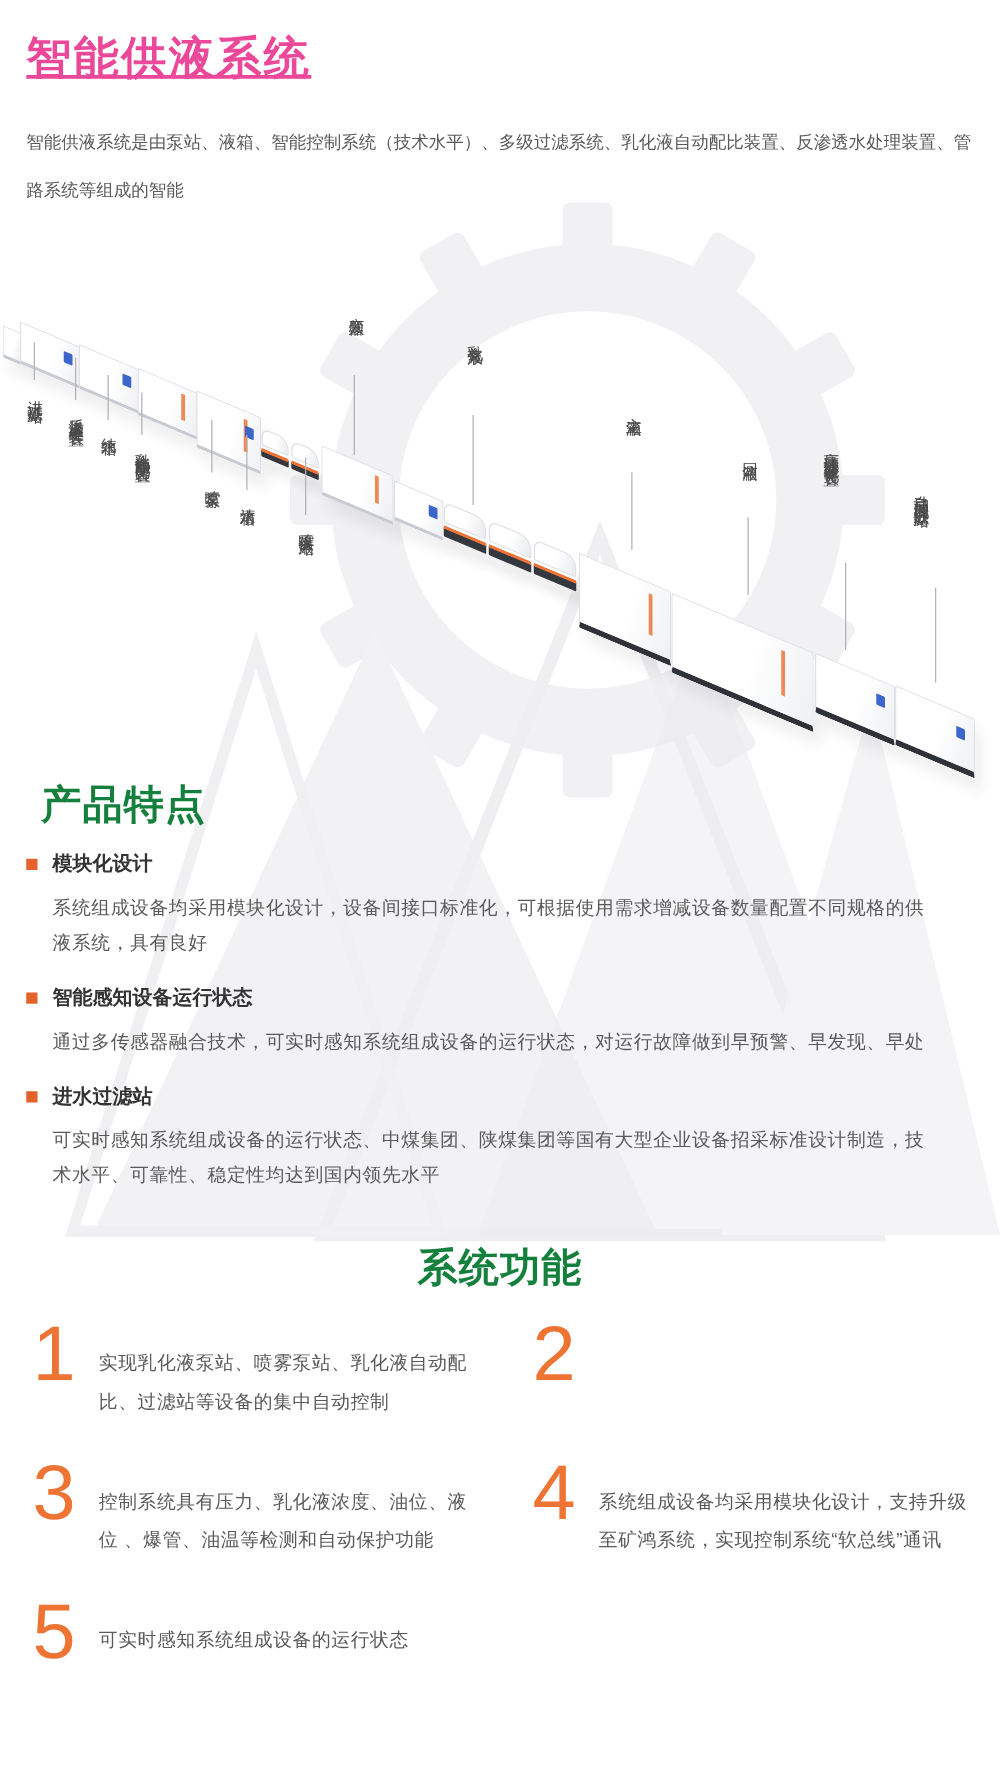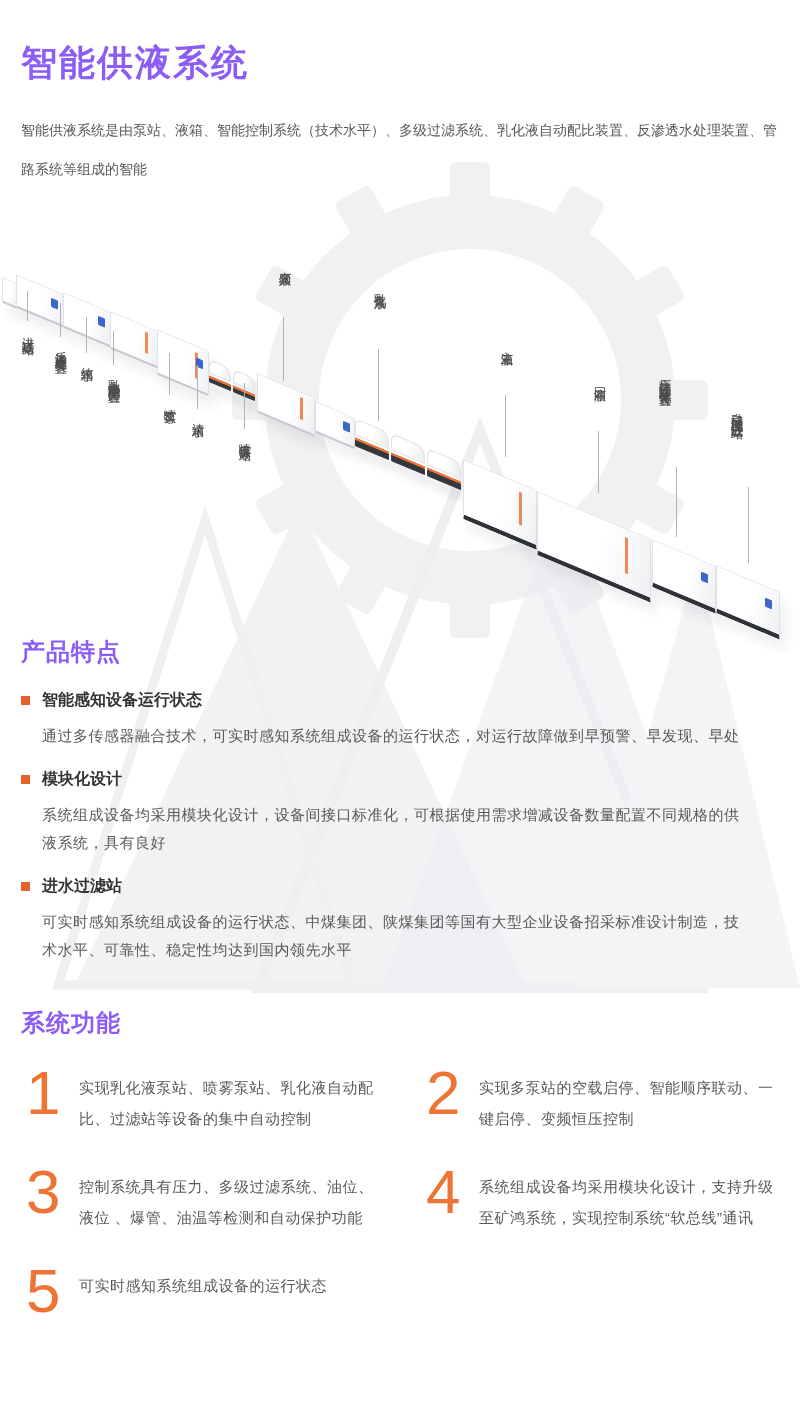--- a/index.html
+++ b/index.html
@@ -7,22 +7,22 @@
     width:800px;height:1419px;position:relative;overflow:hidden;
     background:#ffffff;
     font-family:"Liberation Sans","DejaVu Sans",sans-serif;
     color:#333;
   }
   #watermark{position:absolute;top:0;left:0;z-index:0;}
   .page{position:relative;z-index:1;}
   .content{padding:0 21px;}
 
   h1.title{
-    margin:41px 0 0;font-size:36px;line-height:44px;font-weight:bold;
-    color:#8b5cf6;letter-spacing:2px;
+    margin:24px 0 0;font-size:36px;line-height:44px;font-weight:bold;
+    color:#ec4899;letter-spacing:2px;text-decoration:underline;
   }
   p.intro{
     margin:26px 0 0;font-size:14px;line-height:39px;letter-spacing:0;
     color:#595959;max-width:762px;
   }
 
   
   #diagram{position:relative;height:442px;margin-top:2px;}
   .unit{position:absolute;transform:skewY(22.8deg);transform-origin:0 0;}
   .unit .face{position:relative;width:100%;height:100%;}
@@ -45,41 +45,41 @@
   }
   .leader{position:absolute;width:1px;background:#b3b3b6;}
   .vlabel{
     position:absolute;writing-mode:vertical-rl;
     font-size:12.5px;letter-spacing:1.5px;line-height:17px;color:#4a4a4a;
   }
   .vlabel.cols{height:90px;}
 
   
   h2.sec{
-    margin:0;font-size:24px;line-height:30px;font-weight:bold;color:#8b5cf6;letter-spacing:1px;
+    margin:12px;font-size:32px;line-height:30px;font-weight:bold;color:#15803d;letter-spacing:1px;
   }
   #features{margin-top:4px;}
   #features h2{margin-bottom:23px;}
   .feature{margin-bottom:19px;}
   .f-title{display:flex;align-items:center;gap:12px;font-size:16px;font-weight:bold;color:#333;}
   .f-bullet{width:9px;height:9px;background:#E4632A;flex:0 0 auto;}
   .f-body{margin:11px 0 0 21px;font-size:15px;letter-spacing:.5px;line-height:28px;color:#595959;max-width:701px;}
 
   #functions{margin-top:44px;}
-  #functions h2{margin-bottom:30px;}
+  #functions h2{margin-bottom:30px;text-align:center;}
   #function-grid{
     display:grid;grid-template-columns:370px 370px;column-gap:30px;row-gap:33px;
     padding-left:5px;
   }
   .fn{display:flex;gap:17px;align-items:flex-start;}
   .fn .num{
     font-size:62px;line-height:50px;color:#EE7434;min-width:36px;
     font-weight:400;
   }
-  .fn .txt{font-size:15px;letter-spacing:.5px;line-height:31px;color:#595959;max-width:306px;margin-top:4px;}
+  .fn .txt{font-size:15px;letter-spacing:.5px;line-height:31px;color:#595959;max-width:306px;margin-top:16px;}
 </style>
 </head>
 <body>
 
 <svg id="watermark" width="800" height="1419" viewBox="0 0 800 1419">
   <g fill="#f1f1f3">
     <g id="gear-teeth">
         <rect x="450" y="162" width="40" height="56" rx="6" transform="rotate(0 470 400)"></rect>
         <rect x="450" y="162" width="40" height="56" rx="6" transform="rotate(30 470 400)"></rect>
         <rect x="450" y="162" width="40" height="56" rx="6" transform="rotate(60 470 400)"></rect>
@@ -212,55 +212,54 @@
       <div class="leader" style="left: 748px; top: 296px; height: 76px;"></div>
       <div class="vlabel cols" style="left: 728px; top: 212px; height: 76px;">自动反冲洗回液过滤站</div>
     </section>
 
   <section class="content" id="features">
     <h2 class="sec">产品特点</h2>
     <div id="feature-list">
         <div class="feature">
           <div class="f-title">
             <span class="f-bullet"></span>
+            <span>模块化设计</span>
+          </div>
+          <p class="f-body" style="margin: 11px 0px 0px 21px;">系统组成设备均采用模块化设计，设备间接口标准化，可根据使用需求增减设备数量配置不同规格的供液系统，具有良好</p>
+        </div>
+        <div class="feature">
+          <div class="f-title">
+            <span class="f-bullet"></span>
             <span>智能感知设备运行状态</span>
           </div>
           <p class="f-body" style="margin: 11px 0px 0px 21px;">通过多传感器融合技术，可实时感知系统组成设备的运行状态，对运行故障做到早预警、早发现、早处</p>
-        </div>
-        <div class="feature">
-          <div class="f-title">
-            <span class="f-bullet"></span>
-            <span>模块化设计</span>
-          </div>
-          <p class="f-body" style="margin: 11px 0px 0px 21px;">系统组成设备均采用模块化设计，设备间接口标准化，可根据使用需求增减设备数量配置不同规格的供液系统，具有良好</p>
         </div>
         <div class="feature">
           <div class="f-title">
             <span class="f-bullet"></span>
             <span>进水过滤站</span>
           </div>
           <p class="f-body" style="margin: 11px 0px 0px 21px;">可实时感知系统组成设备的运行状态、中煤集团、陕煤集团等国有大型企业设备招采标准设计制造，技术水平、可靠性、稳定性均达到国内领先水平</p>
         </div>
       </div>
   </section>
 
   <section class="content" id="functions">
     <h2 class="sec">系统功能</h2>
     <div id="function-grid">
         <div class="fn">
           <div class="num">1</div>
           <div class="txt">实现乳化液泵站、喷雾泵站、乳化液自动配比、过滤站等设备的集中自动控制</div>
         </div>
         <div class="fn">
           <div class="num">2</div>
-          <div class="txt">实现多泵站的空载启停、智能顺序联动、一键启停、变频恒压控制</div>
         </div>
         <div class="fn">
           <div class="num">3</div>
-          <div class="txt">控制系统具有压力、多级过滤系统、油位、液位 、爆管、油温等检测和自动保护功能</div>
+          <div class="txt">控制系统具有压力、乳化液浓度、油位、液位 、爆管、油温等检测和自动保护功能</div>
         </div>
         <div class="fn">
           <div class="num">4</div>
           <div class="txt">系统组成设备均采用模块化设计，支持升级至矿鸿系统，实现控制系统“软总线”通讯</div>
         </div>
         <div class="fn">
           <div class="num">5</div>
           <div class="txt">可实时感知系统组成设备的运行状态</div>
         </div>
       </div>

